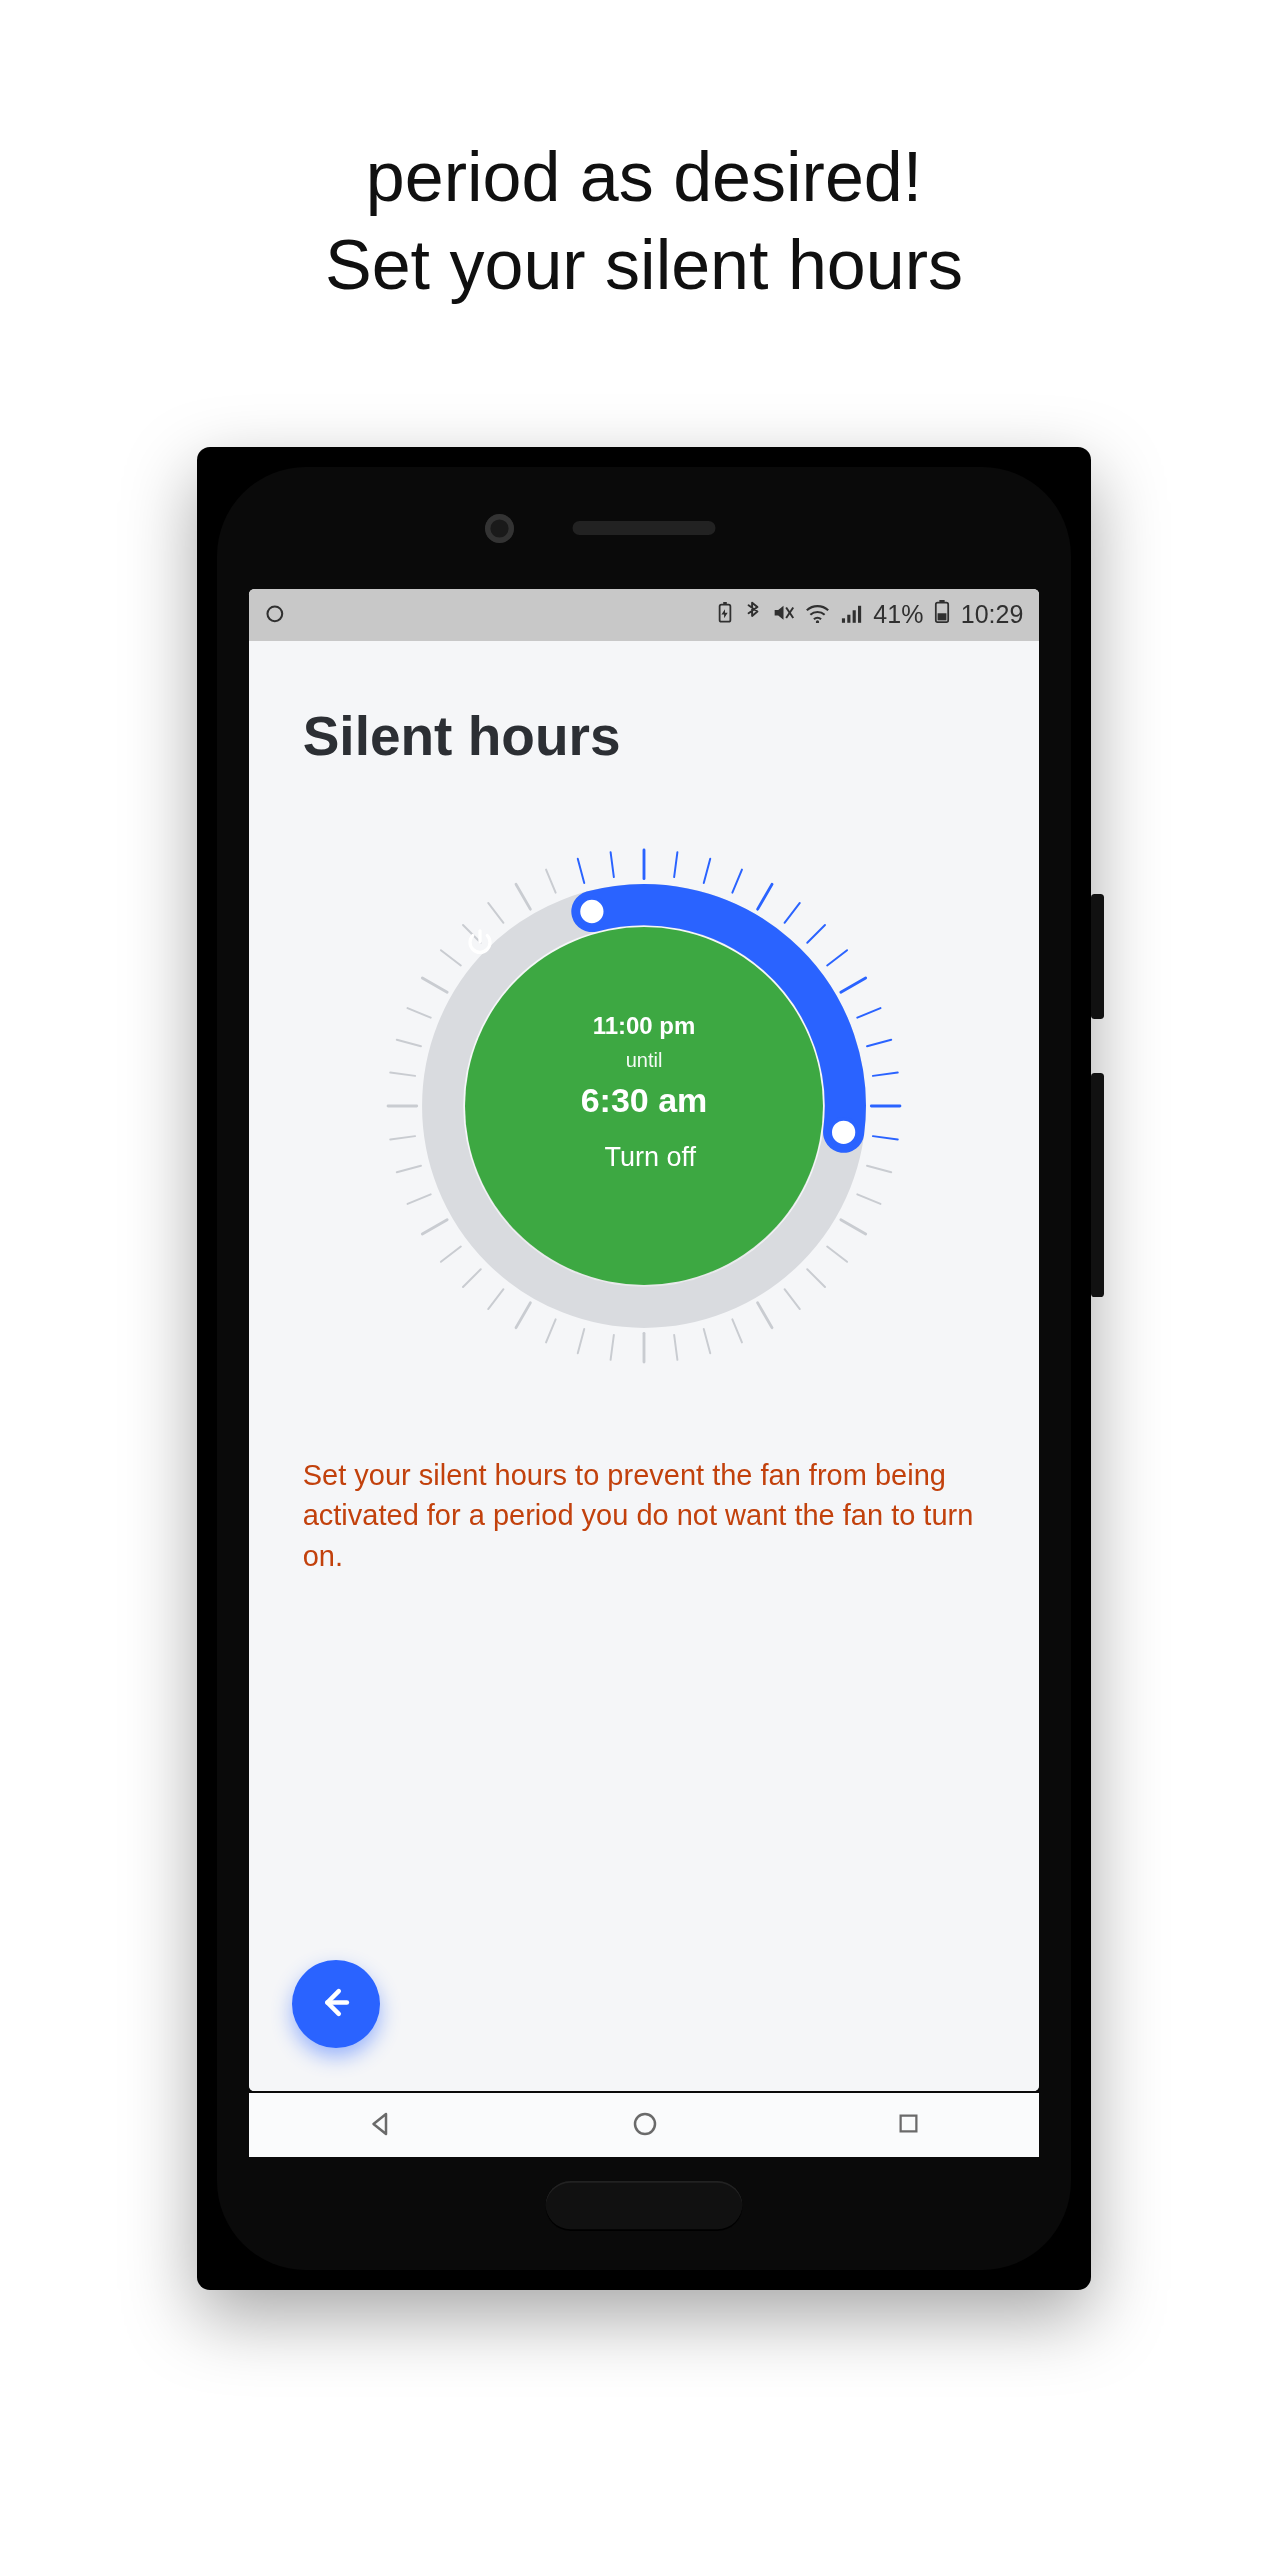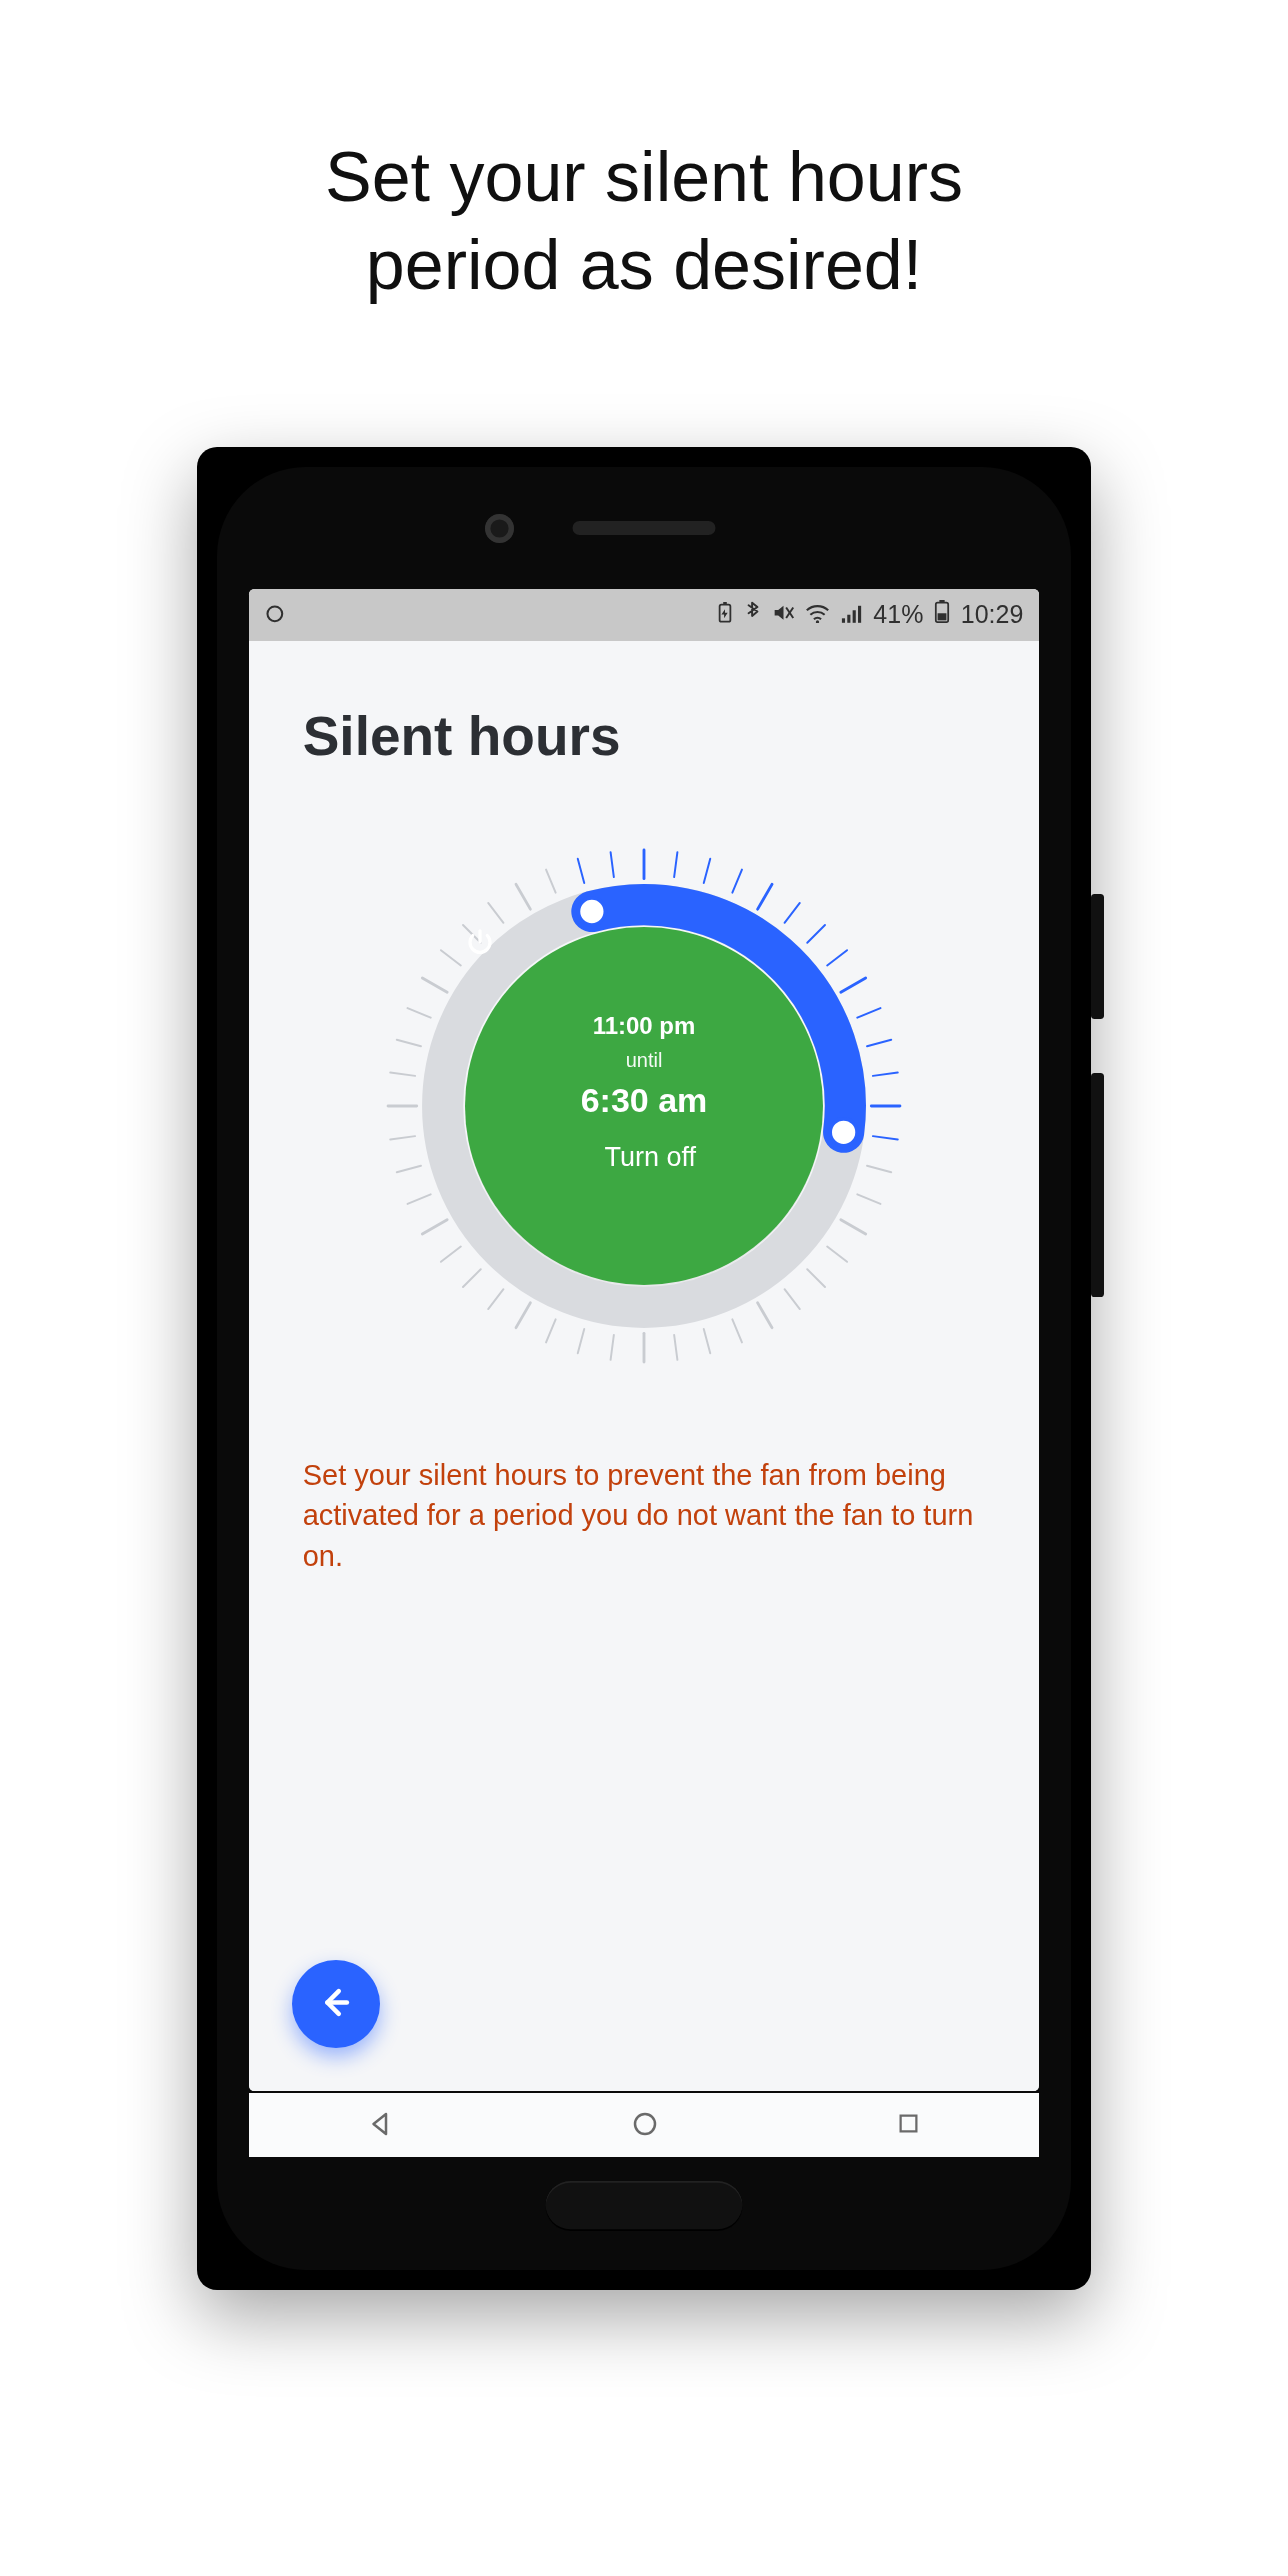--- a/index.html
+++ b/index.html
@@ -4,21 +4,21 @@
 <style>
   * { box-sizing: border-box; margin: 0; padding: 0; }
   html, body { width: 1288px; height: 2576px; background: #ffffff; font-family: Arial, Helvetica, sans-serif; }
   .page { width: 1288px; height: 2576px; position: relative; }
   .promo-title {
     position: absolute; top: 134px; left: 0; width: 1288px;
     text-align: center; font-size: 70px; color: #101010; line-height: 1.25;
   }
   .phone {
     position: absolute; top: 447px; left: 197px; width: 894px; height: 1843px;
-    border-radius: 20px; background: #000000;
+    border-radius: 13px; background: #000000;
     box-shadow: 0 27px 72px rgba(0,0,0,0.35);
   }
   .phone-inner {
     position: absolute; top: 19.7px; left: 19.7px; right: 19.7px; bottom: 19.7px;
     border-radius: 89px; background: #0a0a0a;
   }
   .side-btn {
     position: absolute; right: -12.5px; width: 12.5px; background: #111; border-radius: 3.6px;
   }
   .side-btn.a { top: 447px; height: 125px; }
@@ -86,22 +86,22 @@
     width: 197px; height: 50px; border-radius: 25px; background: #111;
     box-shadow: inset 0 -1.8px 0 #000, inset 0 1.8px 0 #222;
   }
 </style>
 </head>
 <body>
 
 <div class="page">
 
   <div class="promo-title">
+    <div>period as desired!</div>
     <div>Set your silent hours</div>
-    <div>period as desired!</div>
   </div>
 
   <div class="phone">
     <div class="side-btn a"></div>
     <div class="side-btn b"></div>
     <div class="phone-inner">
       <div class="camera"></div>
       <div class="speaker"></div>
 
       <div class="screen">

